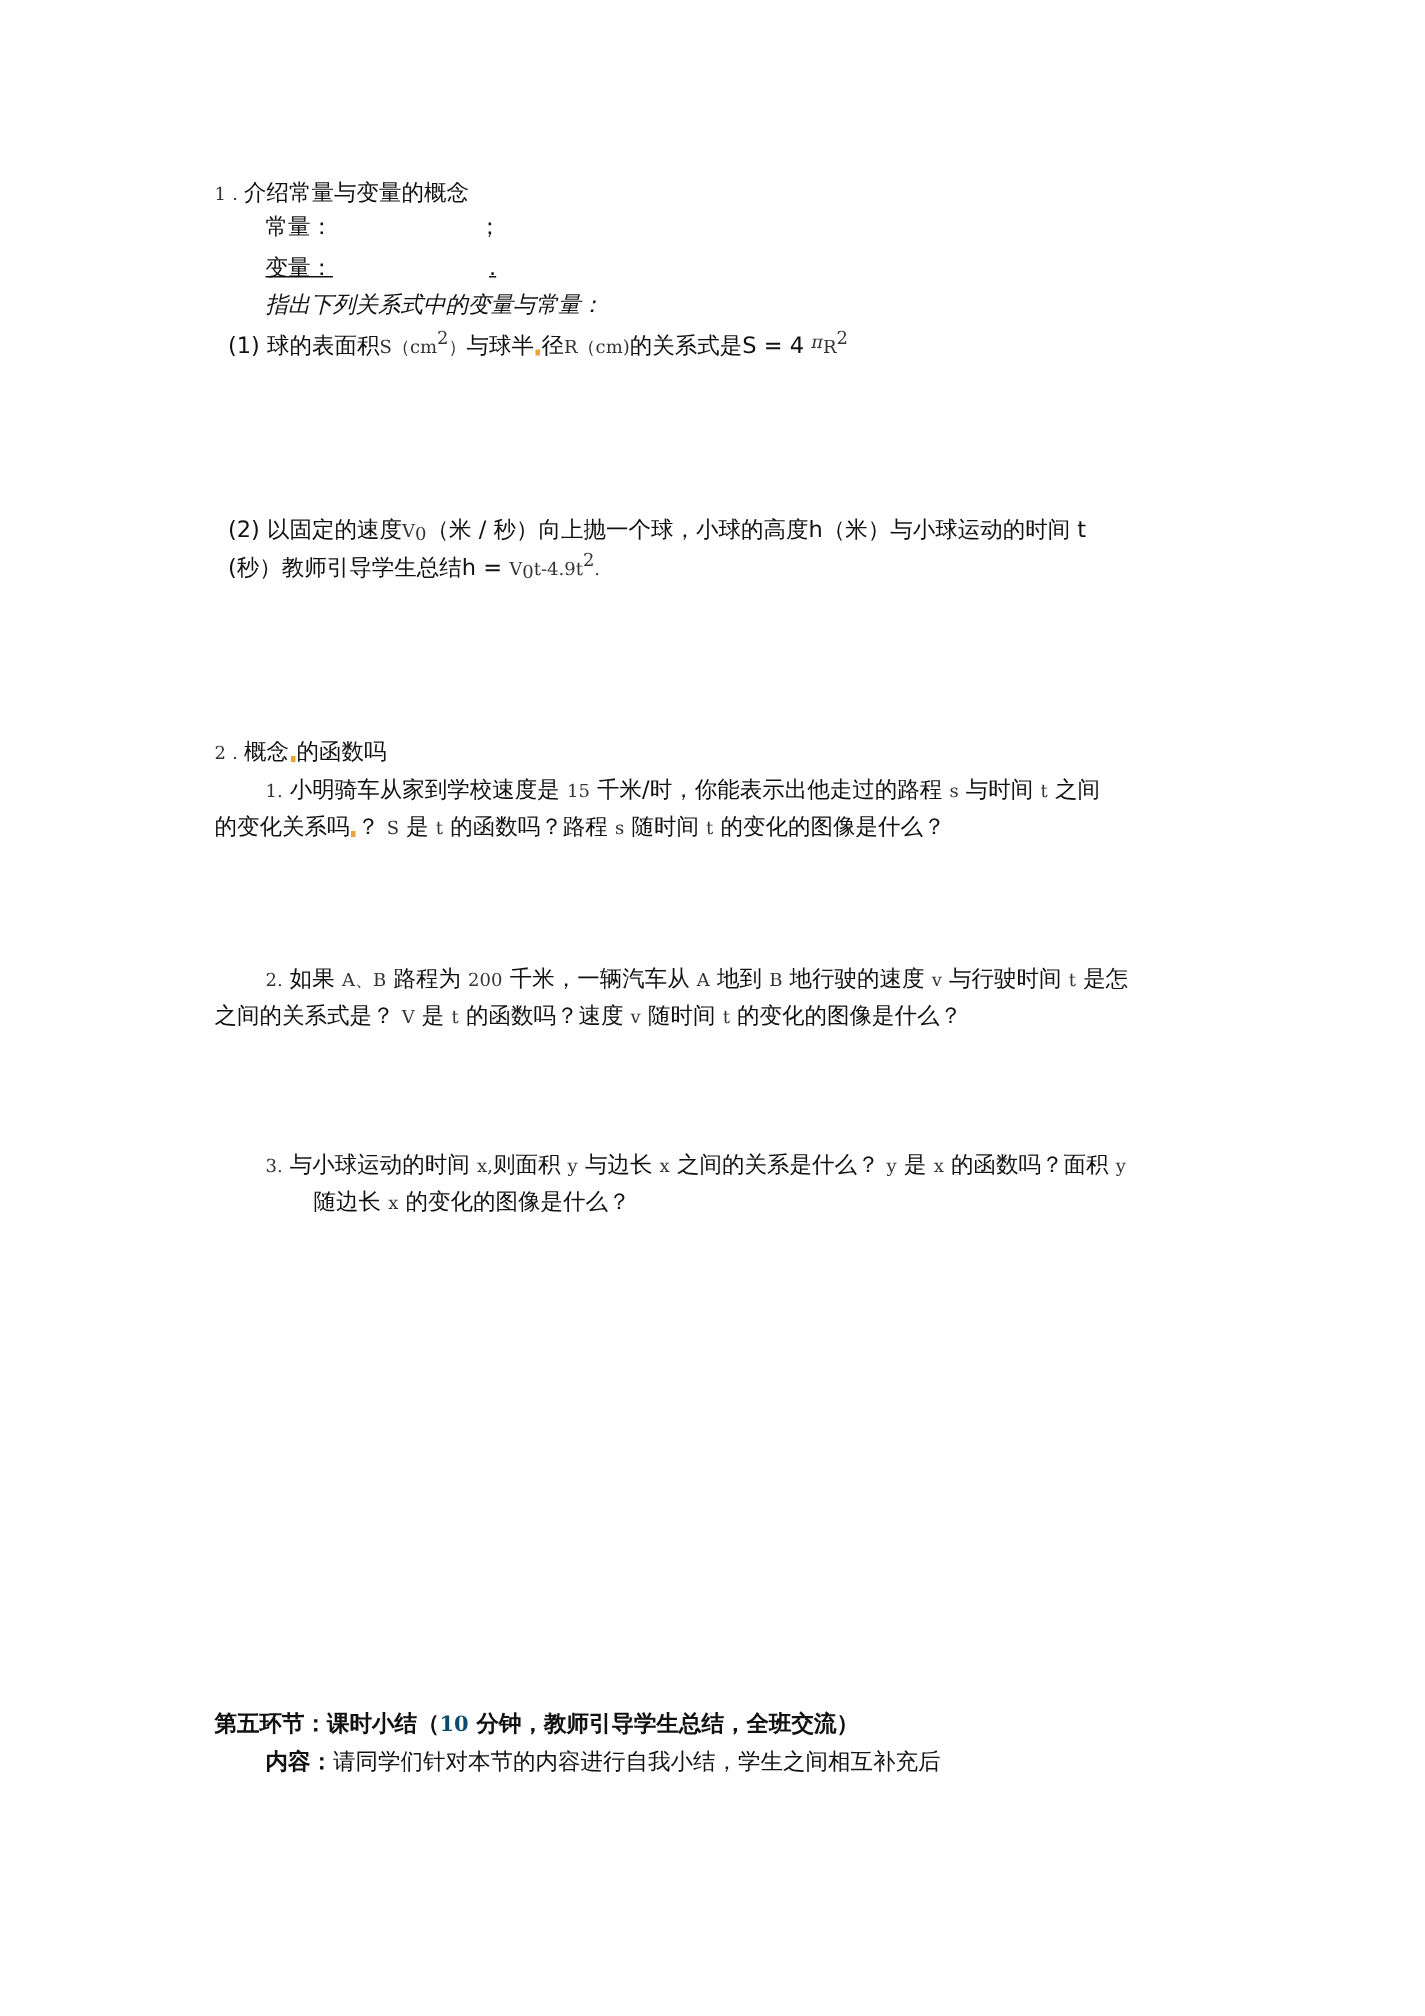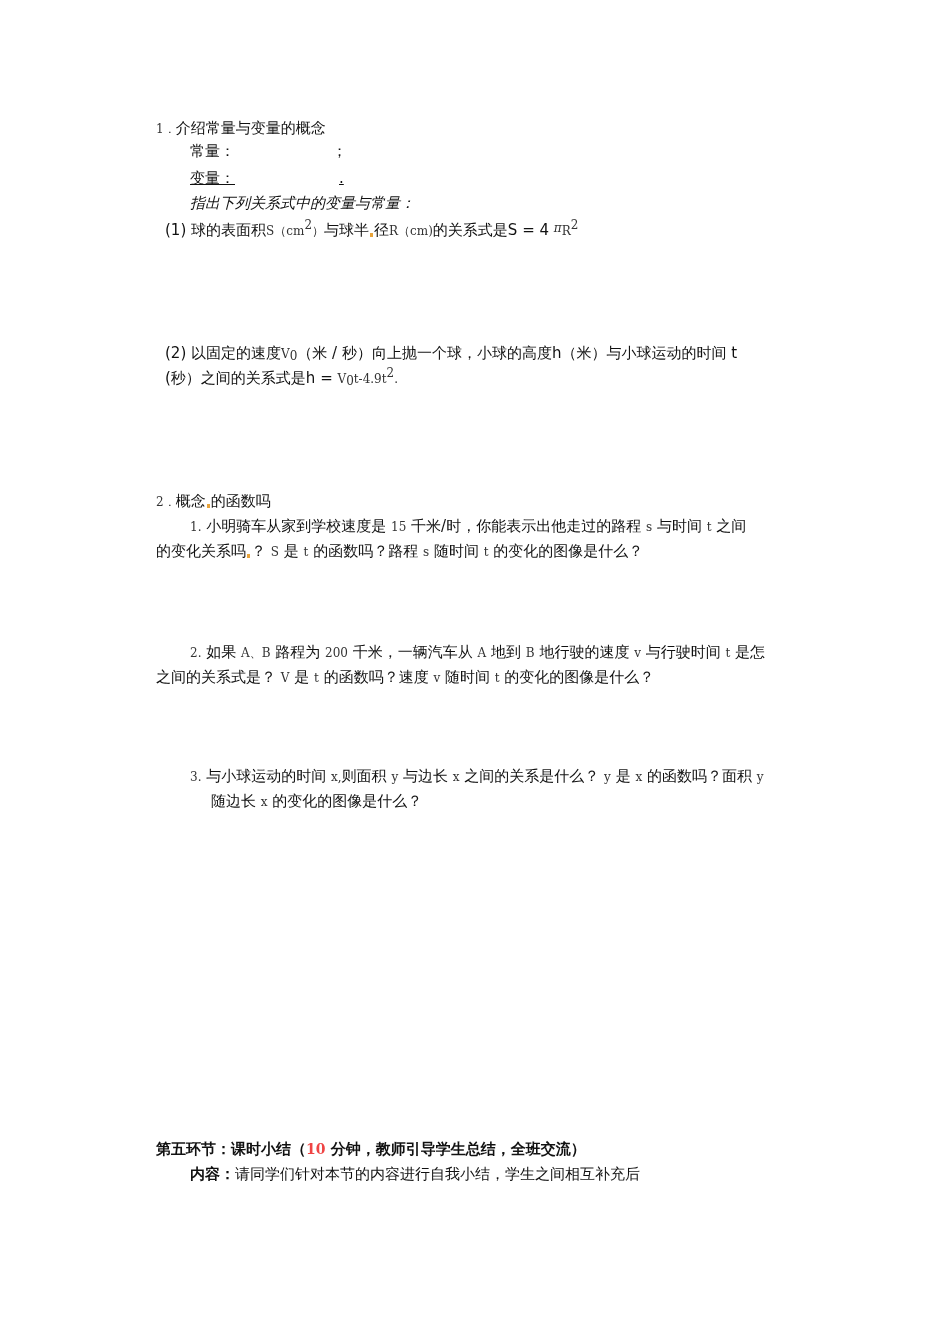--- a/index.html
+++ b/index.html
@@ -1,18 +1,18 @@
 <!DOCTYPE html>
 <html><head>
 <meta charset="utf-8">
 <style>
   html, body { margin: 0; padding: 0; background: #ffffff; }
   body { width: 950px; height: 1344px; position: relative; overflow: hidden;
          font-family: "DejaVu Sans", "Liberation Sans", sans-serif; color: #111; }
-  .ln { position: absolute; white-space: nowrap; font-size: 15px; line-height: 20px; margin-left: 13px; }
+  .ln { position: absolute; white-space: nowrap; font-size: 15px; line-height: 20px; }
   .ser { font-family: "DejaVu Serif", "Liberation Serif", serif; font-size: 12px; color: #333; }
   .b { font-weight: bold; }
   sup { font-size: 8px; vertical-align: 6px; line-height: 0; }
   sub { font-size: 8px; vertical-align: -2px; line-height: 0; }
   .mark { display: inline-block; width: 3px; height: 4px; background: #e8a33a; vertical-align: -2px; margin: 0 1px; }
   .gap { display: inline-block; }
 </style>
 </head>
 <body>
 
@@ -32,21 +32,21 @@
   <span>球的表面积</span><span class="ser">S</span><span class="ser">（cm</span><sup class="ser">2</sup><span class="ser">）</span><span>与球半</span><span class="mark"></span><span>径</span><span class="ser">R</span><span class="ser">（cm)</span><span>的关系式是</span><span>S = 4</span>
   <span class="ser" style="font-style:italic;vertical-align:3px;">π</span><span class="ser">R</span><sup class="ser">2</sup>
 </div>
 
 <div class="ln" style="left:152px;top:343px;">
   <span>(2)</span>
   <span>以固定的速度</span><span class="ser">V</span><sub class="ser">0</sub><span>（米 / 秒）向上抛一个球，小球的高度</span><span>h</span><span>（米）与小球运动的时间</span>
   <span>t</span>
 </div>
 <div class="ln" style="left:152px;top:368px;">
-  <span>(秒）之间的关系式是</span><span>h =</span>
+  <span>(秒）教师引导学生总结</span><span>h =</span>
   <span class="ser">V</span><sub class="ser">0</sub><span class="ser">t-4.9t</span><sup class="ser">2</sup><span class="ser">.</span>
 </div>
 
 <div class="ln" style="left:143px;top:491px;">
   <span class="ser">2．</span><span>概念</span><span class="mark"></span><span>的函数吗</span>
 </div>
 
 <div class="ln" style="left:177px;top:516px;">
   <span class="ser">1.</span>
   <span>小明骑车从家到学校速度是</span>
@@ -104,25 +104,25 @@
   <span class="ser">y</span>
   <span>与边长</span>
   <span class="ser">x</span>
   <span>之间的关系是什么？</span>
   <span class="ser">y</span>
   <span>是</span>
   <span class="ser">x</span>
   <span>的函数吗？面积</span>
   <span class="ser">y</span>
 </div>
-<div class="ln" style="left:150px;top:791px;padding-left:48px;">
+<div class="ln" style="left:161px;top:791px;padding-left:48px;">
   <span>随边长</span>
   <span class="ser">x</span>
   <span>的变化的图像是什么？</span>
 </div>
 
 <div class="ln b" style="left:143px;top:1139px;">
-  <span>第五环节：课时小结（</span><span class="ser" style="font-size:14px;font-weight:bold;color:#ef4444;">10</span>
+  <span>第五环节：课时小结（</span><span class="ser" style="font-size:14px;font-weight:bold;color:#0c4a6e;">10</span>
   <span>分钟，教师引导学生总结，全班交流）</span>
 </div>
 <div class="ln" style="left:177px;top:1164px;">
   <span class="b">内容：</span><span>请同学们针对本节的内容进行自我小结，学生之间相互补充后</span>
 </div>
 
 </body></html>

